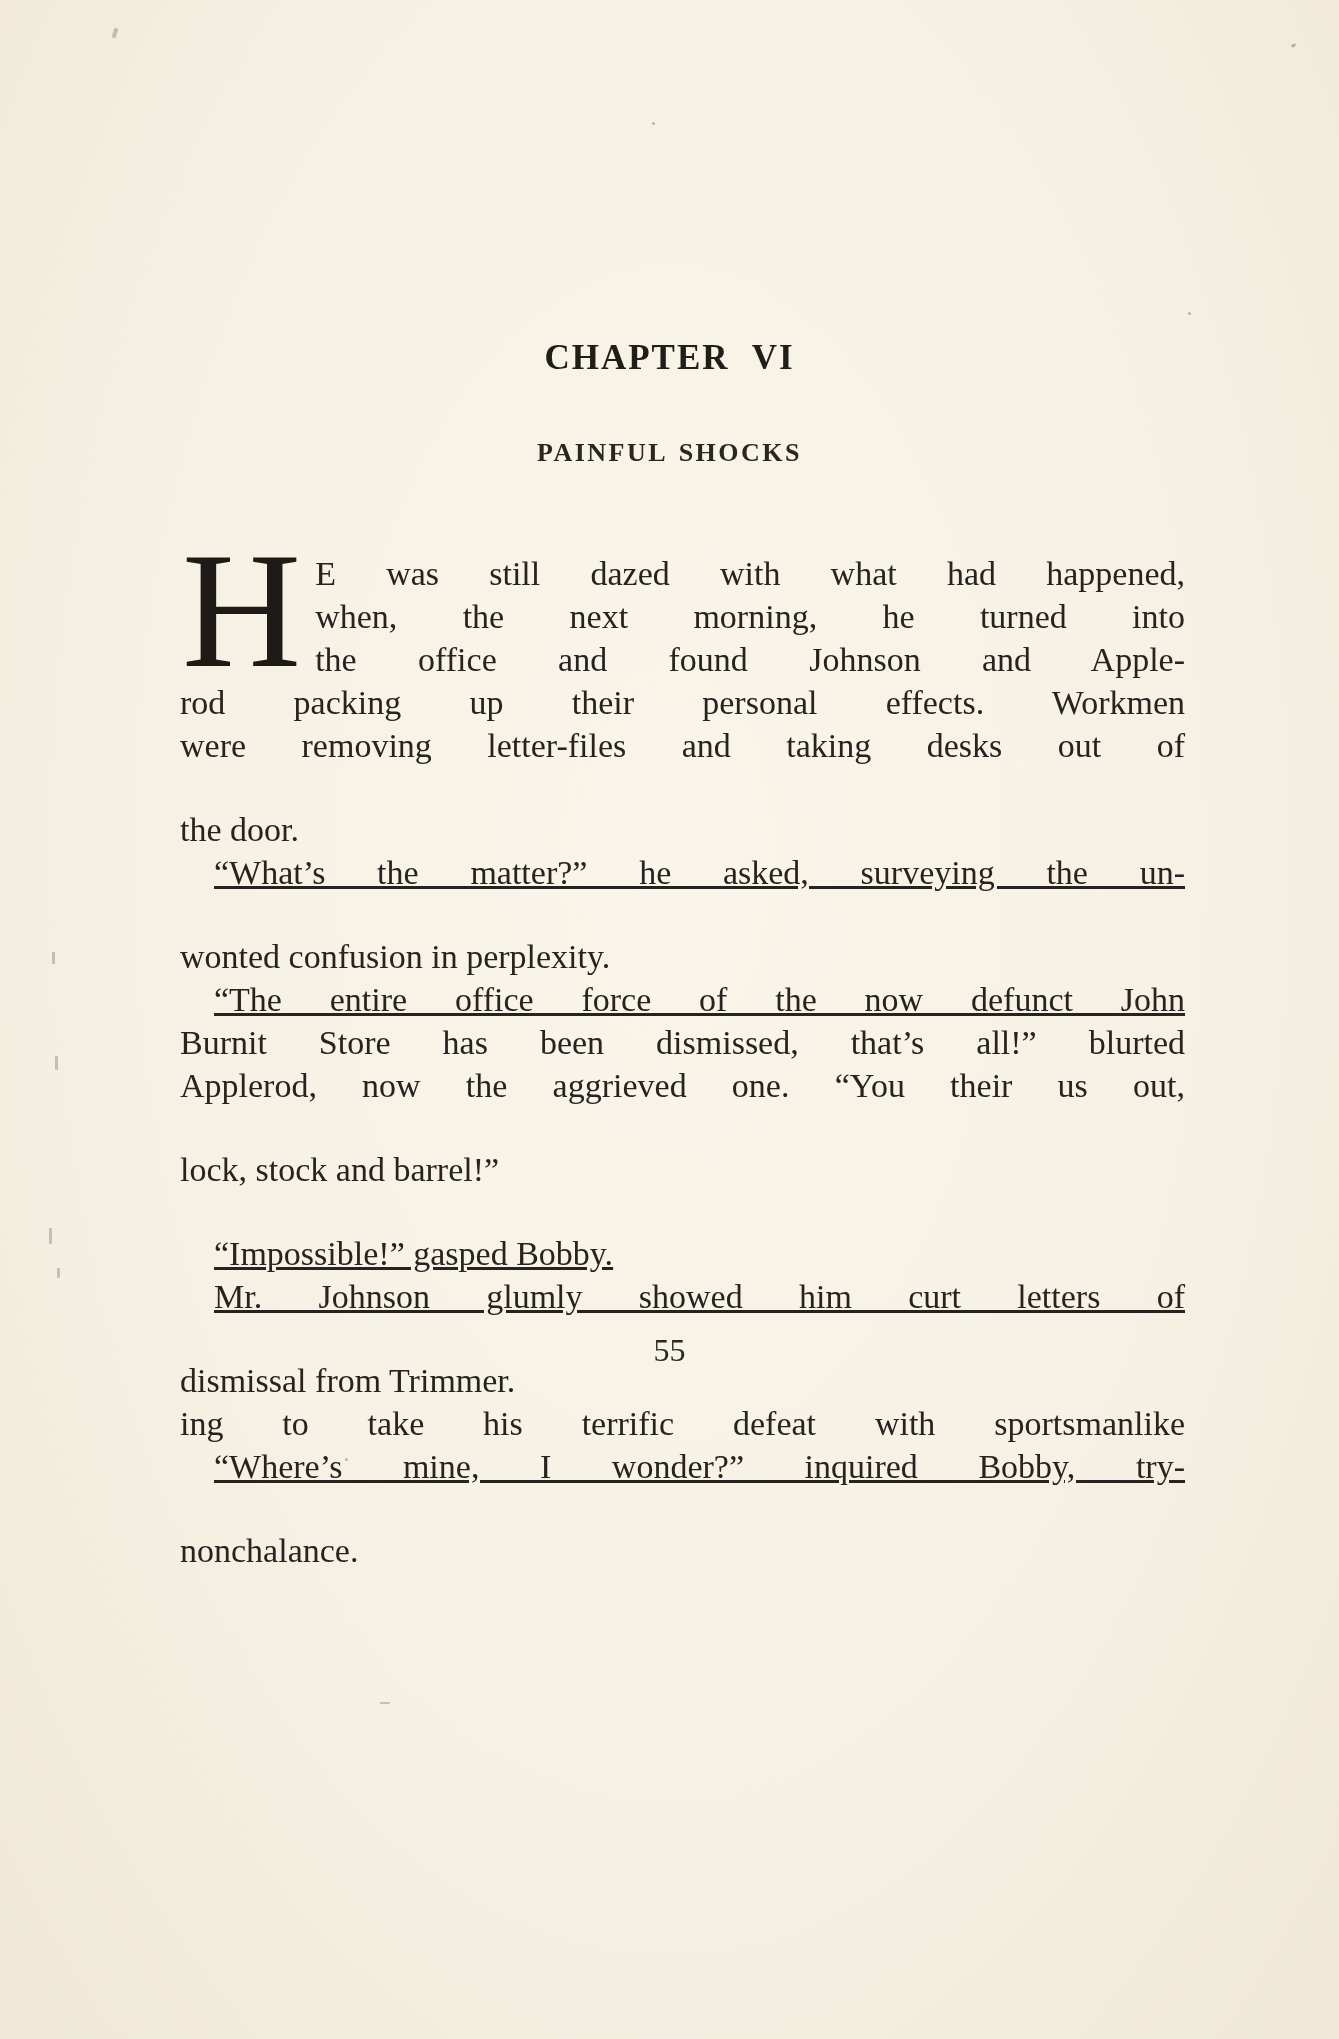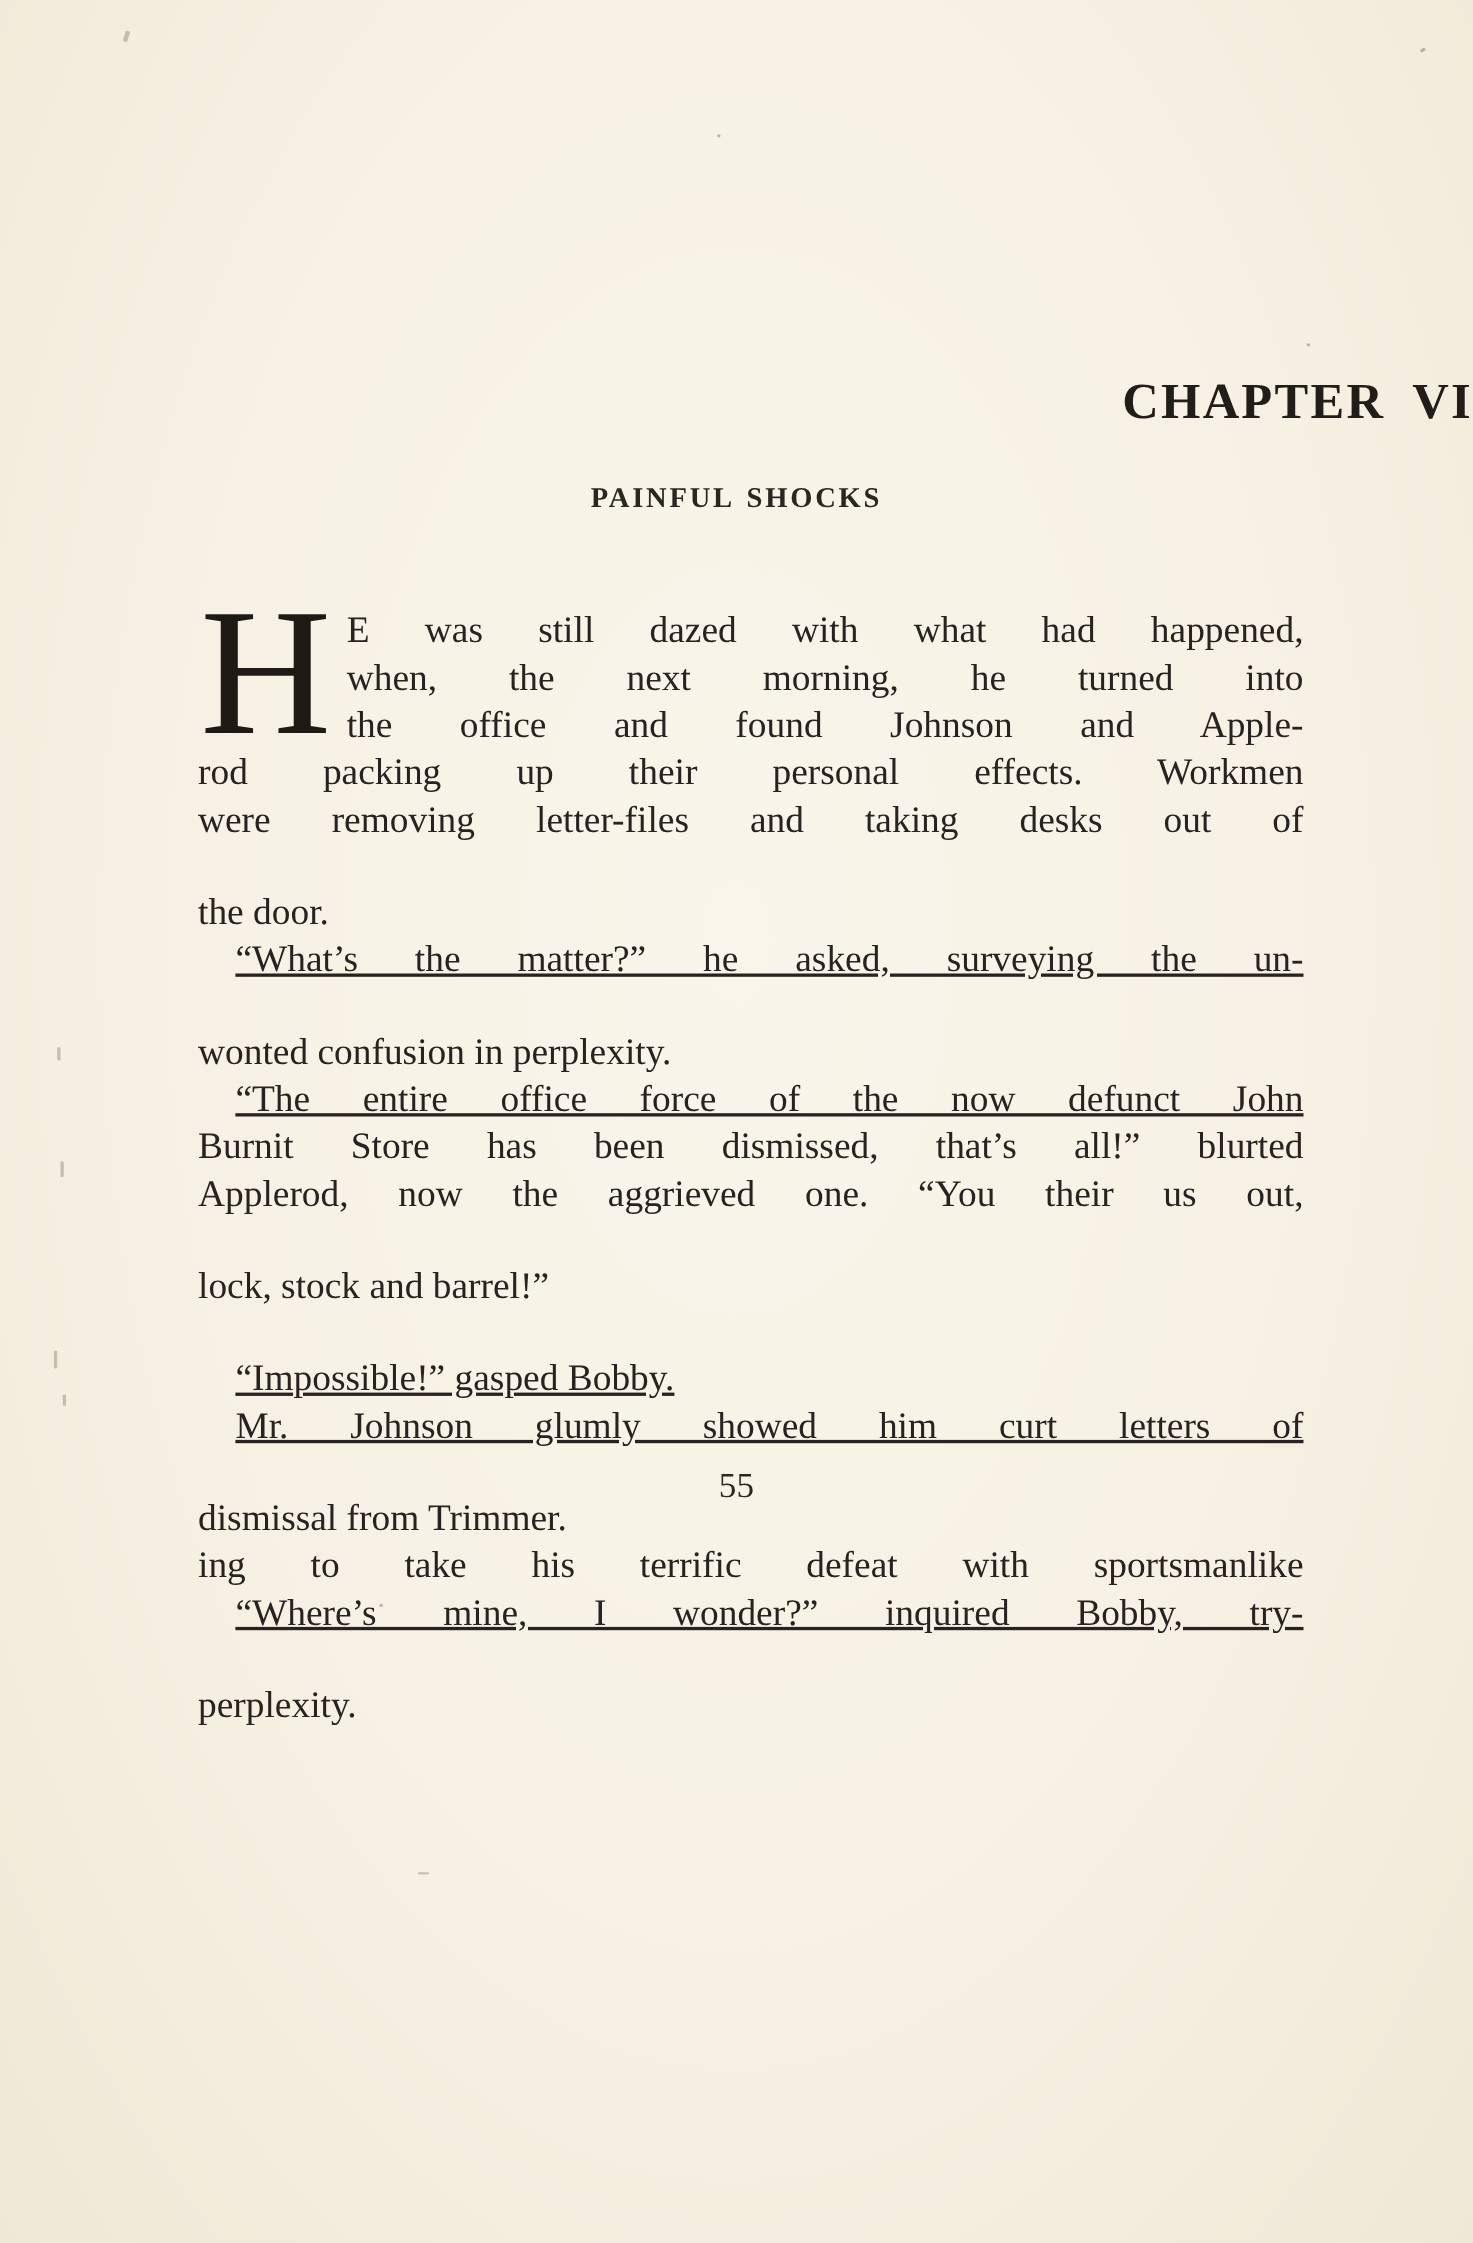--- a/index.html
+++ b/index.html
@@ -15,22 +15,22 @@
     background: radial-gradient(ellipse at 50% 42%, #f9f5ea 0%, #f6f1e4 55%, #efe8d6 100%);
     font-family: "Liberation Serif", "DejaVu Serif", serif;
     color: #2b2722;
     overflow: hidden;
   }
   .chapter-title {
     position: absolute;
     top: 338px;
     left: 0;
     width: 100%;
-    text-align: right;
-    font-size: 46px;
+    text-align: center;
+    font-size: 35px;
     font-weight: 700;
     letter-spacing: 2px;
     word-spacing: 12px;
     color: #211d18;
     margin: 0;
   }
   .subtitle {
     position: absolute;
     top: 428px;
     left: 0;
@@ -134,19 +134,19 @@
       <div class="para">
         <div class="line last first">“Impossible!” gasped Bobby.</div>
       </div>
       <div class="para">
         <div class="line first">Mr. Johnson glumly showed him curt letters of</div>
         <div class="line last">dismissal from Trimmer.</div>
       </div>
       <div class="para">
         <div class="line">ing to take his terrific defeat with sportsmanlike</div>
         <div class="line first">“Where’s mine, I wonder?” inquired Bobby, try-</div>
-        <div class="line last">perplexity.</div>
+        <div class="line last">nonchalance.</div>
       </div>
     </div>
 
   <div class="page-number">55</div>
 
 </div>
 
 </body></html>

